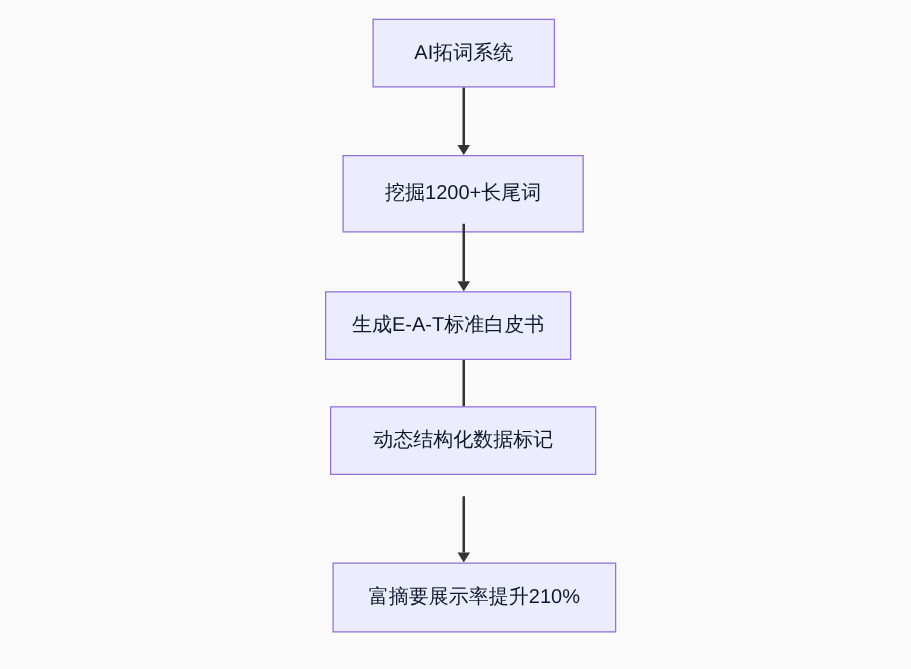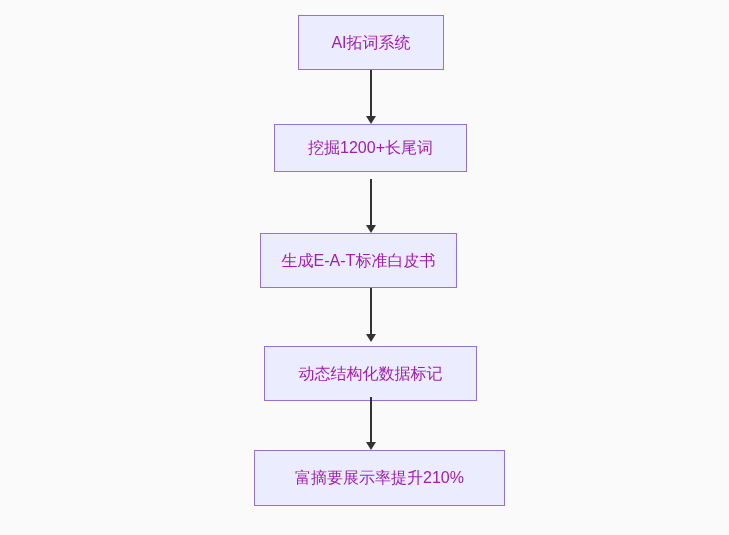--- a/index.html
+++ b/index.html
@@ -19,31 +19,31 @@
     height: 535px;
   }
   .node {
     position: absolute;
     box-sizing: border-box;
     display: flex;
     align-items: center;
     justify-content: center;
     background: #ececff;
     border: 1px solid #9370db;
-    color: #a21caf;
+    color: #0f172a;
     font-size: 16px;
     line-height: 1;
     white-space: nowrap;
     text-align: center;
   }
   .n1 { left: 298px; top: 15px;  width: 146px; height: 55px; }
-  .n2 { left: 274px; top: 124px; width: 193px; height: 48px; }
+  .n2 { left: 274px; top: 124px; width: 193px; height: 62px; }
   .n3 { left: 260px; top: 233px; width: 197px; height: 55px; }
-  .n4 { left: 264px; top: 346px; width: 213px; height: 55px; }
-  .n5 { left: 254px; top: 450px; width: 251px; height: 56px; text-align: right; }
+  .n4 { left: 264px; top: 325px; width: 213px; height: 55px; }
+  .n5 { left: 266px; top: 450px; width: 227px; height: 56px; text-align: right; }
 
   .arrow {
     position: absolute;
     left: 370px;
     width: 2px;
     background: #333333;
   }
   .arrow .arrowhead {
     position: absolute;
     bottom: -8px;

